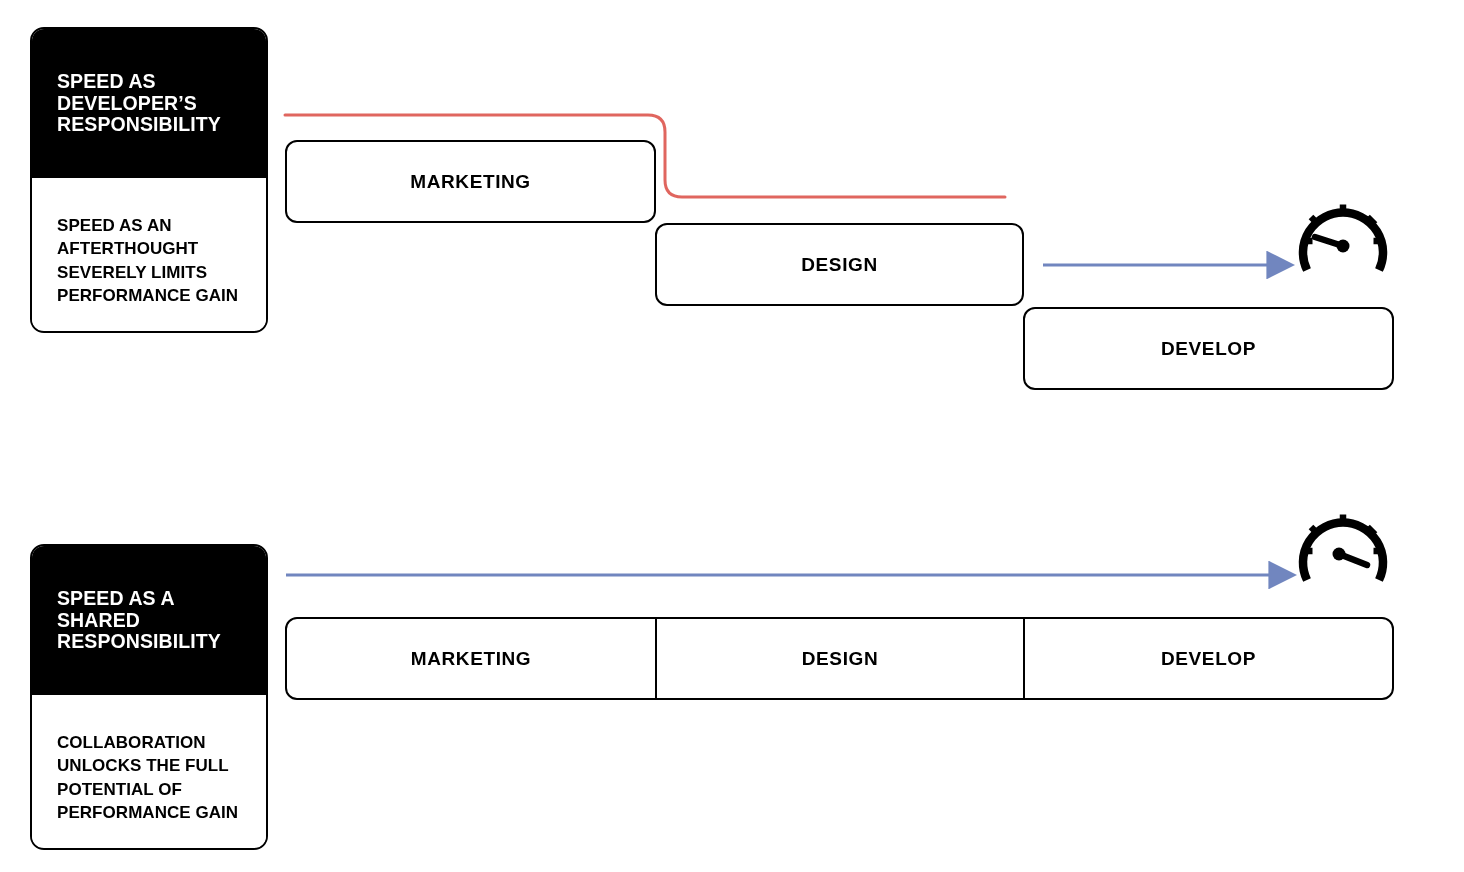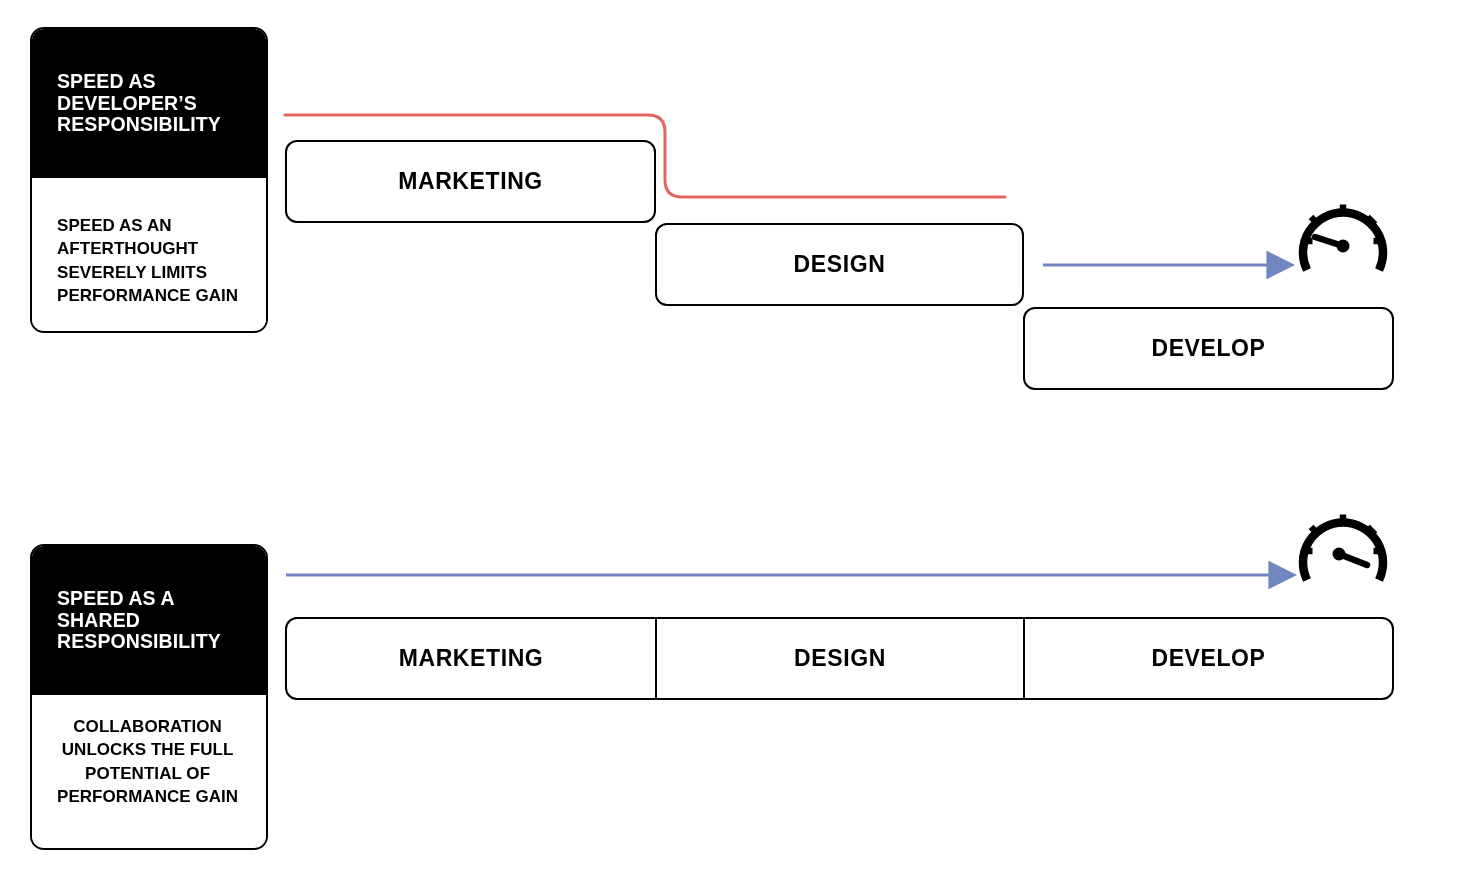--- a/index.html
+++ b/index.html
@@ -63,36 +63,36 @@
     padding: 0 12px 0 25px;
     white-space: pre-line;
   }
 
   #legend-card-1 { left: 30px; top: 27px; height: 306px; }
   #legend-card-1 .legend-head { height: 149px; }
   #legend-card-1 .legend-body { height: 152px; padding-top: 36px; }
 
   #legend-card-2 { left: 30px; top: 505px; height: 306px; margin-top: 39px; }
   #legend-card-2 .legend-head { height: 149px; }
-  #legend-card-2 .legend-body { height: 152px; padding-top: 20px; text-align: center; }
+  #legend-card-2 .legend-body { height: 152px; padding-top: 36px; }
 
   
   .proc-box {
     position: absolute;
     border: 2.5px solid #000000;
     border-radius: 12px;
     background: #ffffff;
     box-sizing: border-box;
     display: flex;
     align-items: center;
     justify-content: center;
     z-index: 3;
   }
   .proc-label {
-    font-size: 23px;
+    font-size: 19px;
     font-weight: bold;
     letter-spacing: 0.6px;
     color: #000000;
   }
 
   #proc-marketing { left: 285px; top: 140px;  width: 371px; height: 83px; }
   #proc-design    { left: 655px; top: 223px;  width: 369px; height: 83px; }
   #proc-develop   { left: 1023px; top: 307px; width: 371px; height: 83px; }
 
   

